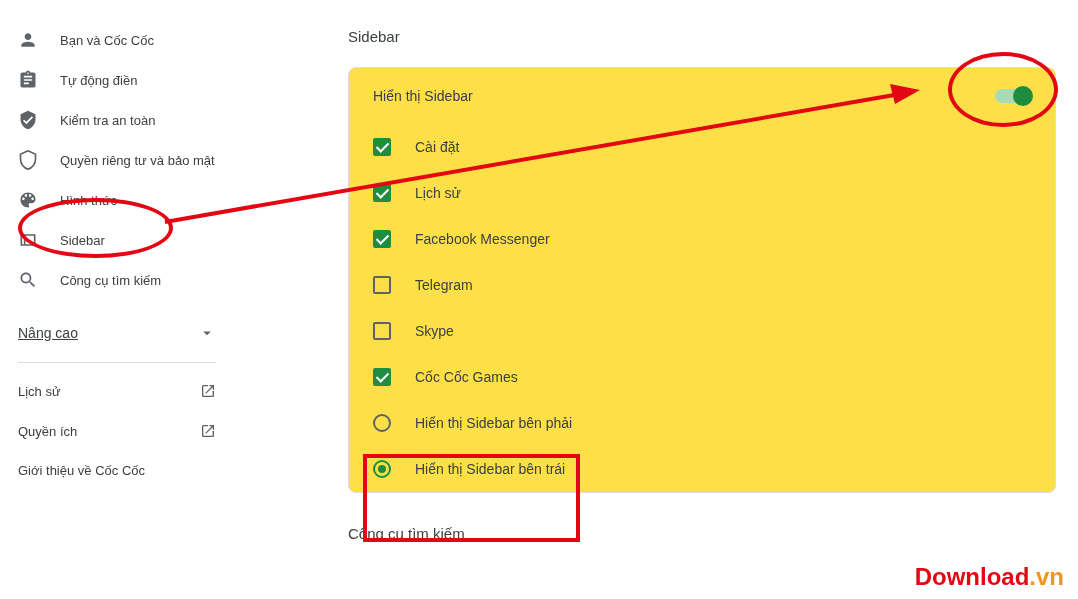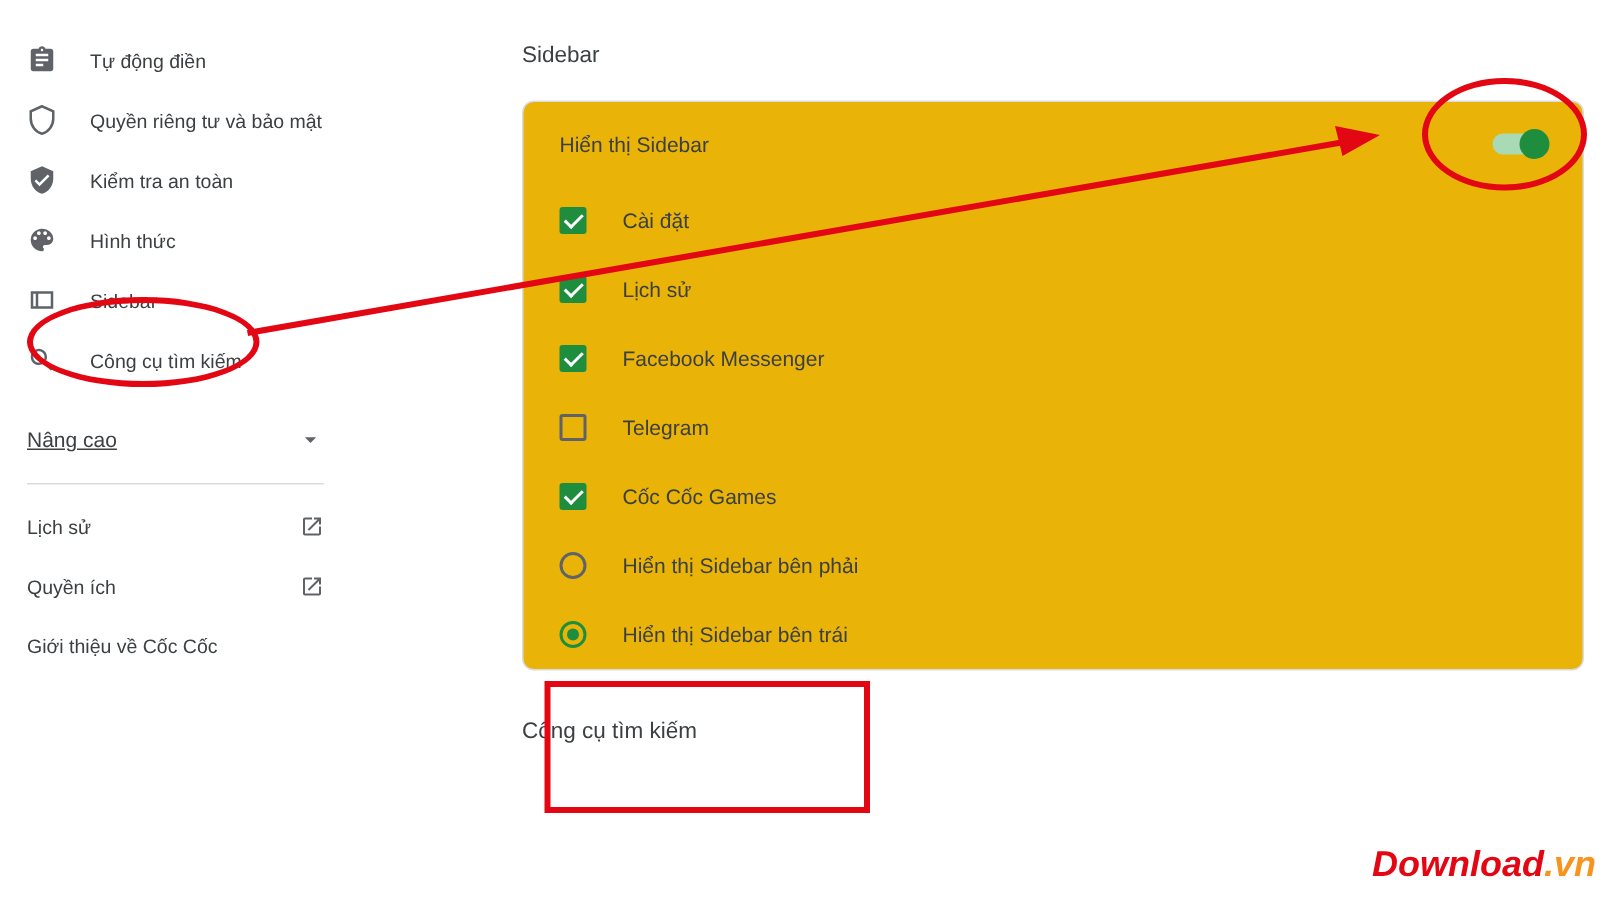--- a/index.html
+++ b/index.html
@@ -8,66 +8,72 @@
 .sidebar { width: 240px; padding: 20px 0 0 18px; }
 .nav-item { display: flex; align-items: center; padding: 10px 0; cursor: pointer; }
 .nav-icon { width: 20px; height: 20px; margin-right: 22px; fill: #5f6368; flex-shrink: 0; }
 .nav-label { font-size: 13px; color: #3c4043; }
 .nav-section { display: flex; align-items: center; justify-content: space-between; padding: 12px 24px 12px 0; margin-top: 12px; font-size: 14px; color: #3c4043; cursor: pointer; text-decoration: underline; }
 .divider { border-top: 1px solid #dadce0; margin: 8px 24px 8px 0; }
 .link-item { display: flex; align-items: center; justify-content: space-between; padding: 12px 24px 12px 0; font-size: 13px; color: #3c4043; cursor: pointer; }
 .ext-icon { width: 16px; height: 16px; fill: #5f6368; }
 .main { flex: 1; padding: 28px 22px 0 108px; overflow-y: auto; }
 .section-title { font-size: 15px; color: #3c4043; margin-bottom: 22px; }
-.card { background: #eab308; border: 1px solid #dadce0; border-radius: 8px; padding: 0 24px; margin-bottom: 32px; }
+.card { background: #fde047; border: 1px solid #dadce0; border-radius: 8px; padding: 0 24px; margin-bottom: 32px; }
 .card-header { display: flex; align-items: center; justify-content: space-between; padding: 20px 0; font-size: 14px; color: #3c4043; }
 .toggle { position: relative; width: 36px; height: 14px; background: #a8dab5; border-radius: 8px; cursor: pointer; }
 .toggle-knob { position: absolute; right: -2px; top: -3px; width: 20px; height: 20px; background: #1e8e3e; border-radius: 50%; }
 .opt-row { display: flex; align-items: center; padding: 14px 0; }
 .cb { width: 18px; height: 18px; border: 2px solid #5f6368; border-radius: 2px; margin-right: 24px; cursor: pointer; flex-shrink: 0; }
 .cb.checked { background: #1e8e3e; border-color: #1e8e3e; position: relative; }
 .cb.checked::after { content: ""; position: absolute; left: 4px; top: 0px; width: 5px; height: 10px; border: solid #fff; border-width: 0 2px 2px 0; transform: rotate(45deg); }
 .radio { width: 18px; height: 18px; border: 2px solid #5f6368; border-radius: 50%; margin-right: 24px; cursor: pointer; flex-shrink: 0; position: relative; }
 .radio.checked { border-color: #1e8e3e; }
 .radio.checked::after { content: ""; position: absolute; left: 3px; top: 3px; width: 8px; height: 8px; background: #1e8e3e; border-radius: 50%; }
 .opt-label { font-size: 14px; color: #3c4043; }
 .chev { width: 18px; height: 18px; fill: #5f6368; }
 .ann-oval-sidebar { position: absolute; left: 18px; top: 198px; width: 155px; height: 60px; border: 4px solid #e30613; border-radius: 50%; pointer-events: none; z-index: 10; }
 .ann-oval-toggle { position: absolute; right: 20px; top: 52px; width: 110px; height: 75px; border: 4px solid #e30613; border-radius: 50%; pointer-events: none; z-index: 10; }
 .ann-rect { position: absolute; left: 363px; top: 454px; width: 217px; height: 88px; border: 4px solid #e30613; pointer-events: none; z-index: 10; }
 .ann-arrow { position: absolute; left: 160px; top: 84px; width: 770px; height: 140px; pointer-events: none; z-index: 10; }
-.watermark { position: absolute; right: 14px; bottom: 8px; font-size: 24px; font-weight: bold; font-style: italic; color: #e30613; pointer-events: none; z-index: 20; }
+.watermark { position: absolute; right: 14px; bottom: 8px; font-size: 24px; font-weight: bold; color: #e30613; pointer-events: none; z-index: 20; }
 .watermark .vn { color: #f7941d; }
 </style>
 </head>
 <body>
 
 <div class="container">
   <div class="sidebar">
 
+    <div class="nav-item">
+      <svg class="nav-icon" viewBox="0 0 24 24">
+          <path d="M12 12c2.21 0 4-1.79 4-4s-1.79-4-4-4-4 1.79-4 4 1.79 4 4 4zm0 2c-2.67 0-8 1.34-8 4v2h16v-2c0-2.66-5.33-4-8-4z"></path>
+        </svg>
+      <span class="nav-label">Bạn và Cốc Cốc</span>
+    </div>
 
     <div class="nav-item">
       <svg class="nav-icon" viewBox="0 0 24 24">
           <path d="M19 3h-4.18C14.4 1.84 13.3 1 12 1s-2.4.84-2.82 2H5c-1.1 0-2 .9-2 2v14c0 1.1.9 2 2 2h14c1.1 0 2-.9 2-2V5c0-1.1-.9-2-2-2zm-7 0c.55 0 1 .45 1 1s-.45 1-1 1-1-.45-1-1 .45-1 1-1zM7 7h10v2H7zm0 4h10v2H7zm0 4h6v2H7z"></path>
         </svg>
       <span class="nav-label">Tự động điền</span>
     </div>
 
     <div class="nav-item">
       <svg class="nav-icon" viewBox="0 0 24 24">
-          <path d="M12 1L3 5v6c0 5.55 3.84 10.74 9 12 5.16-1.26 9-6.45 9-12V5l-9-4z" fill="none" stroke="#5f6368" stroke-width="2"></path>
+          <path d="M12 1L3 5v6c0 5.55 3.84 10.74 9 12 5.16-1.26 9-6.45 9-12V5l-9-4zm-2 16l-4-4 1.41-1.41L10 14.17l6.59-6.59L18 9l-8 8z"></path>
         </svg>
-      <span class="nav-label">Quyền riêng tư và bảo mật</span>
+      <span class="nav-label">Kiểm tra an toàn</span>
     </div>
 
     <div class="nav-item">
       <svg class="nav-icon" viewBox="0 0 24 24">
-          <path d="M12 1L3 5v6c0 5.55 3.84 10.74 9 12 5.16-1.26 9-6.45 9-12V5l-9-4zm-2 16l-4-4 1.41-1.41L10 14.17l6.59-6.59L18 9l-8 8z"></path>
+          <path d="M12 1L3 5v6c0 5.55 3.84 10.74 9 12 5.16-1.26 9-6.45 9-12V5l-9-4z" fill="none" stroke="#5f6368" stroke-width="2"></path>
         </svg>
-      <span class="nav-label">Kiểm tra an toàn</span>
+      <span class="nav-label">Quyền riêng tư và bảo mật</span>
     </div>
 
     <div class="nav-item">
       <svg class="nav-icon" viewBox="0 0 24 24">
           <path d="M12 3c-4.97 0-9 4.03-9 9s4.03 9 9 9c.83 0 1.5-.67 1.5-1.5 0-.39-.15-.74-.39-1.01-.23-.26-.38-.61-.38-.99 0-.83.67-1.5 1.5-1.5H16c2.76 0 5-2.24 5-5 0-4.42-4.03-8-9-8zm-5.5 9c-.83 0-1.5-.67-1.5-1.5S5.67 9 6.5 9 8 9.67 8 10.5 7.33 12 6.5 12zm3-4C8.67 8 8 7.33 8 6.5S8.67 5 9.5 5s1.5.67 1.5 1.5S10.33 8 9.5 8zm5 0c-.83 0-1.5-.67-1.5-1.5S13.67 5 14.5 5s1.5.67 1.5 1.5S15.33 8 14.5 8zm3 4c-.83 0-1.5-.67-1.5-1.5S16.67 9 17.5 9s1.5.67 1.5 1.5-.67 1.5-1.5 1.5z"></path>
         </svg>
       <span class="nav-label">Hình thức</span>
     </div>
 
     <div class="nav-item">
@@ -136,20 +142,24 @@
       </div>
       <div class="opt-row">
         <div class="cb checked"></div>
         <span class="opt-label">Facebook Messenger</span>
       </div>
       <div class="opt-row">
         <div class="cb"></div>
         <span class="opt-label">Telegram</span>
       </div>
       <div class="opt-row">
+        <div class="cb"></div>
+        <span class="opt-label">Skype</span>
+      </div>
+      <div class="opt-row">
         <div class="cb checked"></div>
         <span class="opt-label">Cốc Cốc Games</span>
       </div>
 
       <div class="opt-row">
         <div class="radio"></div>
         <span class="opt-label">Hiển thị Sidebar bên phải</span>
       </div>
       <div class="opt-row">
         <div class="radio checked"></div>

